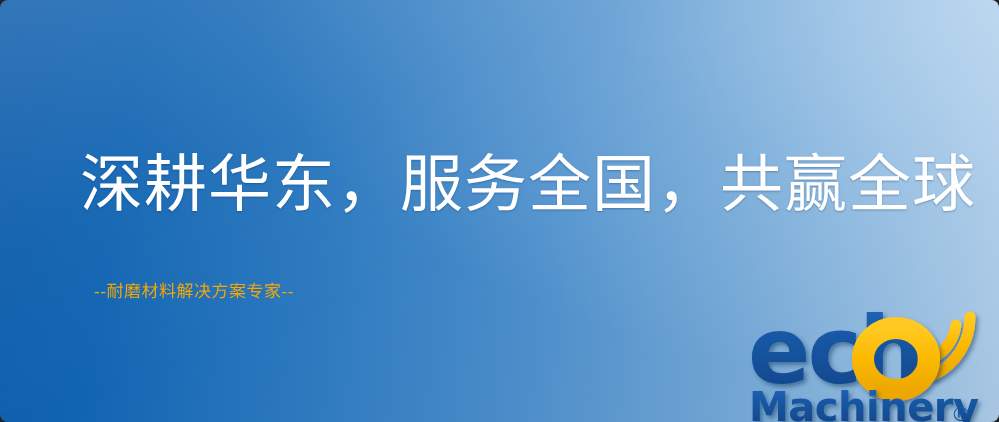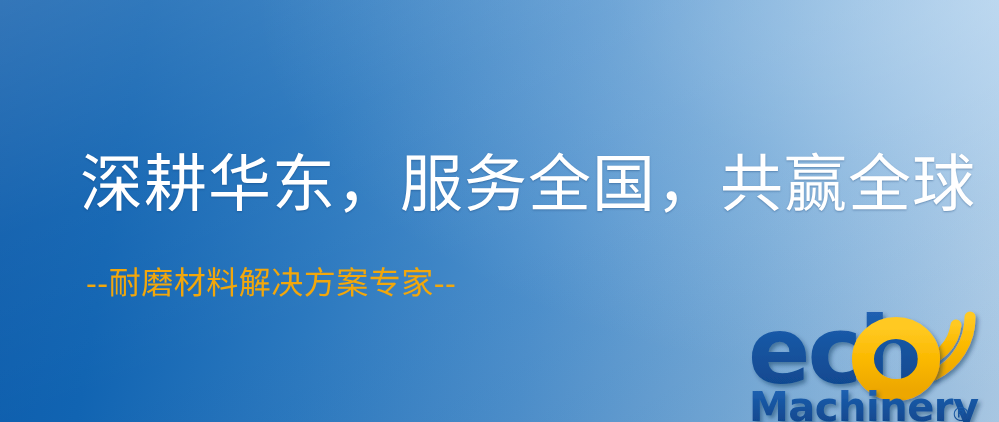--- a/index.html
+++ b/index.html
@@ -8,20 +8,21 @@
     padding: 0;
     background: #222;
   }
 
   #banner {
     position: relative;
     width: 999px;
     height: 422px;
     overflow: hidden;
     font-family: "Liberation Sans", "DejaVu Sans", sans-serif;
+    border-radius: 8px;
     -webkit-font-smoothing: antialiased;
   }
 
   
   .bg-base {
     position: absolute;
     inset: 0;
     background: linear-gradient(100deg,
                  #0d5cab 0%,
                  #1164b2 14%,
@@ -63,23 +64,23 @@
     letter-spacing: 1px;
     white-space: nowrap;
     text-shadow: 0 1px 2px rgba(10,50,100,0.35);
   }
 
   
   .subtitle {
     position: absolute;
     left: 86px;
     top: 268px;
-    margin: 0;
+    margin: 8px;
     font-family: "DejaVu Serif", "Liberation Serif", serif;
-    font-size: 32px;
+    font-size: 17px;
     line-height: 30px;
     font-weight: 400;
     color: #f2a70b;
     letter-spacing: 0.5px;
     white-space: nowrap;
   }
 
   
   .logo {
     position: absolute;

